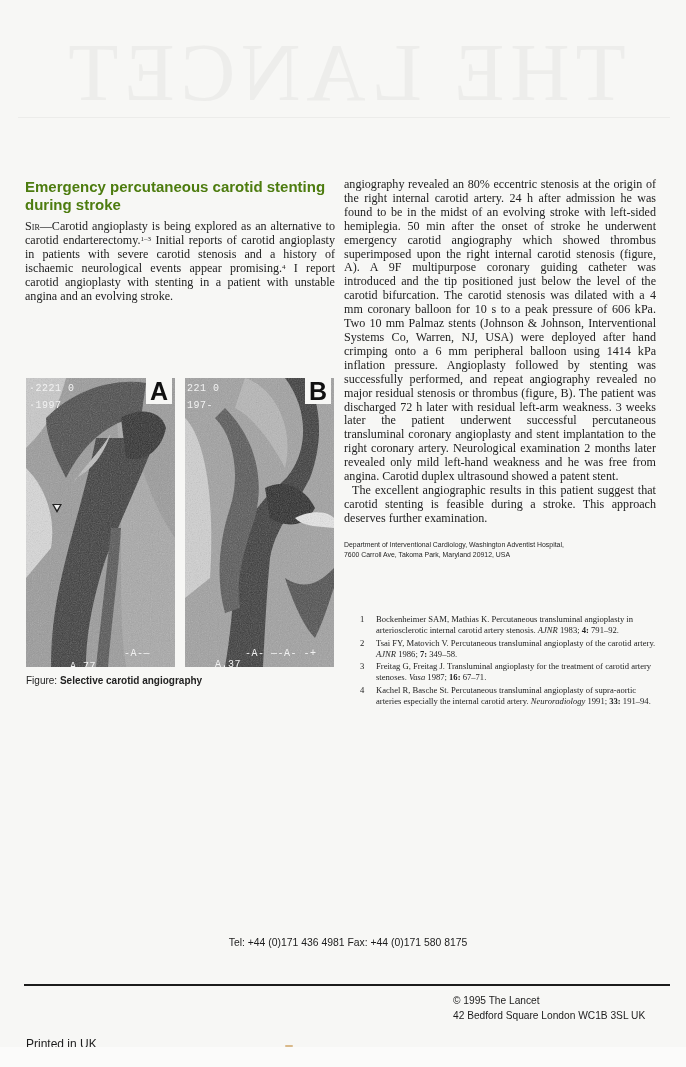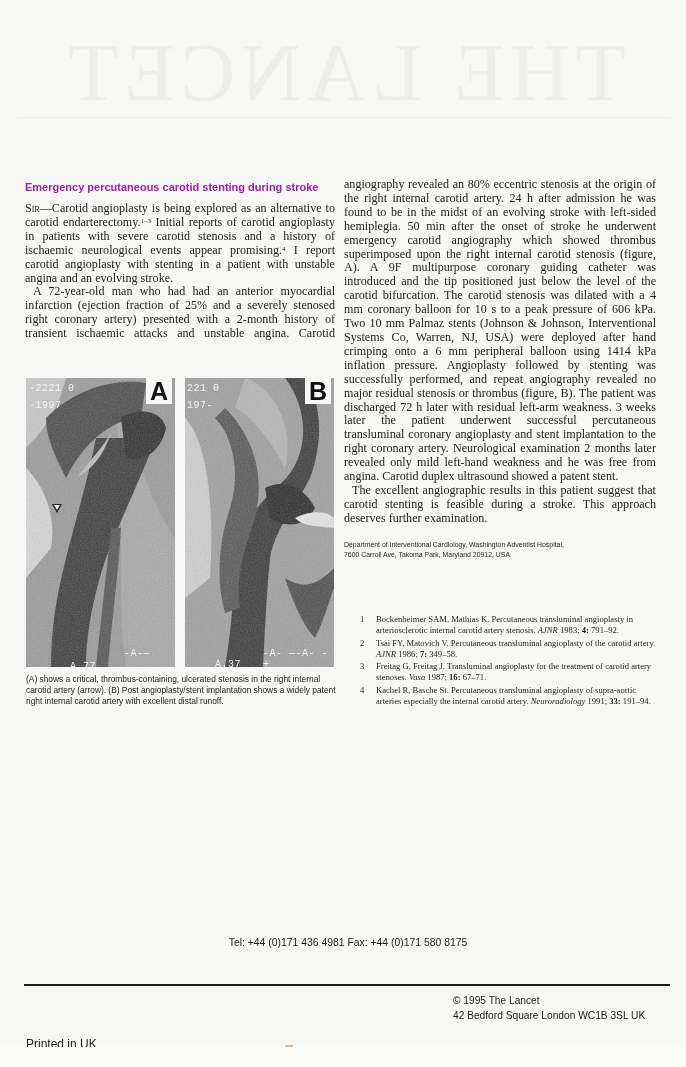--- a/index.html
+++ b/index.html
@@ -13,21 +13,21 @@
     font-family:"Liberation Serif", serif; font-size:82px; letter-spacing:6px;
     color:#ededeb; text-align:center; transform:scaleX(-1);
     line-height:90px; white-space:nowrap;
   }
   .masthead-rule { position:absolute; left:18px; top:117px; width:652px; height:1px; background:#ececea; }
   .col { position:absolute; }
   .col-left { left:25px; top:178px; width:310px; }
   .col-right { left:344px; top:178px; width:312px; }
   h1.title {
     font-family:"Liberation Sans", sans-serif; font-weight:bold;
-    font-size:11px; line-height:18px; margin:0 0 6px 0; color:#a21caf;
+    font-size:15px; line-height:18px; margin:0 0 6px 0; color:#4d7c0f;
   }
   p.body {
     margin:0; font-size:12.1px; line-height:13.9px; text-align:justify;
     color:#222;
   }
   p.body.indent { text-indent:8px; }
   .sc { font-variant:small-caps; }
   sup { font-size:7px; vertical-align:top; position:relative; top:-1px; }
   .figure { position:absolute; left:26px; top:378px; width:310px; height:290px; }
   .panel { position:absolute; top:0; width:149px; height:289px; overflow:hidden; background:#8a8a8a; }
@@ -79,21 +79,20 @@
 </style>
 </head>
 <body>
 
 <div class="masthead">THE LANCET</div>
 <div class="masthead-rule"></div>
 
 <div class="col col-left">
   <h1 class="title">Emergency percutaneous carotid stenting during stroke</h1>
   <p class="body"><span class="sc">Sir</span><span>—Carotid angioplasty is being explored as an alternative to carotid endarterectomy.</span><sup>1–3</sup><span> Initial reports of carotid angioplasty in patients with severe carotid stenosis and a history of ischaemic neurological events appear promising.</span><sup>4</sup><span> I report carotid angioplasty with stenting in a patient with unstable angina and an evolving stroke.</span></p>
-  <p class="body indent" id="case-left" style="text-align-last: justify;">A 72-year-old man who had had an anterior myocardial infarction (ejection fraction of 25% and a severely stenosed right coronary artery) presented with a 2-month history of transient ischaemic attacks and unstable angina. Carotid</p>
 </div>
 
 <div class="figure">
   <div class="panel panel-a">
     <svg width="149" height="289" viewBox="0 0 149 289">
       <defs>
         <filter id="grainA">
             <feTurbulence type="fractalNoise" baseFrequency="0.9" numOctaves="2" seed="3"></feTurbulence>
             <feColorMatrix type="saturate" values="0"></feColorMatrix>
             <feComponentTransfer>
@@ -136,27 +135,27 @@
       <path d="M100 0 C130 40 120 90 90 110 C70 130 55 150 50 190 C48 230 45 260 40 289 L78 289 C80 250 82 210 85 180 C90 150 110 130 125 100 C140 60 135 20 120 0 Z" fill="#3a3a3a"></path>
       <path d="M40 30 C70 60 80 100 70 140 C60 170 50 200 55 230 L40 235 C30 200 35 160 45 130 C55 100 50 60 30 40 Z" fill="#575757"></path>
       <path d="M80 110 C100 100 120 110 130 130 C120 150 100 150 85 140 Z" fill="#2a2a2a"></path>
       <path d="M100 200 C110 230 120 250 130 260 C140 240 145 220 149 210 L149 190 C130 210 115 210 100 200 Z" fill="#4e4e4e"></path>
       <path d="M110 140 C130 130 145 135 149 140 L149 150 C135 148 120 150 110 140 Z" fill="#e6e6e6"></path>
       <rect width="149" height="289" filter="url(#grainB)"></rect>
     </svg>
     <div class="panel-label">B</div>
     <div class="overlay-text" style="left:2px;top:5px;">221  0</div>
     <div class="overlay-text" style="left:2px;top:22px;">197-</div>
-    <div class="overlay-text" style="left:78px;top:270px;">-A- —-A- -+</div>
+    <div class="overlay-text" style="left:60px;top:270px;">-A- —-A- -+</div>
     <div class="overlay-text" style="left:30px;top:281px;">A.37</div>
   </div>
 </div>
 
 <div class="caption">
-  <div class="cap-text">(A) shows a critical, thrombus-containing, ulcerated stenosis in the right internal carotid artery (arrow). (B) Post angioplasty/stent implantation shows a widely patent right internal carotid artery with excellent distal runoff.</div>
+  <div class="cap-title"><span>Figure: </span><b>Selective carotid angiography</b></div>
 </div>
 
 <div class="col col-right">
   <p class="body" id="case-right">angiography revealed an 80% eccentric stenosis at the origin of the right internal carotid artery. 24 h after admission he was found to be in the midst of an evolving stroke with left-sided hemiplegia. 50 min after the onset of stroke he underwent emergency carotid angiography which showed thrombus superimposed upon the right internal carotid stenosis (figure, A). A 9F multipurpose coronary guiding catheter was introduced and the tip positioned just below the level of the carotid bifurcation. The carotid stenosis was dilated with a 4 mm coronary balloon for 10 s to a peak pressure of 606 kPa. Two 10 mm Palmaz stents (Johnson &amp; Johnson, Interventional Systems Co, Warren, NJ, USA) were deployed after hand crimping onto a 6 mm peripheral balloon using 1414 kPa inflation pressure. Angioplasty followed by stenting was successfully performed, and repeat angiography revealed no major residual stenosis or thrombus (figure, B). The patient was discharged 72 h later with residual left-arm weakness. 3 weeks later the patient underwent successful percutaneous transluminal coronary angioplasty and stent implantation to the right coronary artery. Neurological examination 2 months later revealed only mild left-hand weakness and he was free from angina. Carotid duplex ultrasound showed a patent stent.</p>
   <p class="body indent">The excellent angiographic results in this patient suggest that carotid stenting is feasible during a stroke. This approach deserves further examination.</p>
   <div class="signature">
     <div class="affil">
       <div>Department of Interventional Cardiology, Washington Adventist Hospital,</div>
       <div>7600 Carroll Ave, Takoma Park, Maryland 20912, USA</div>
     </div>

